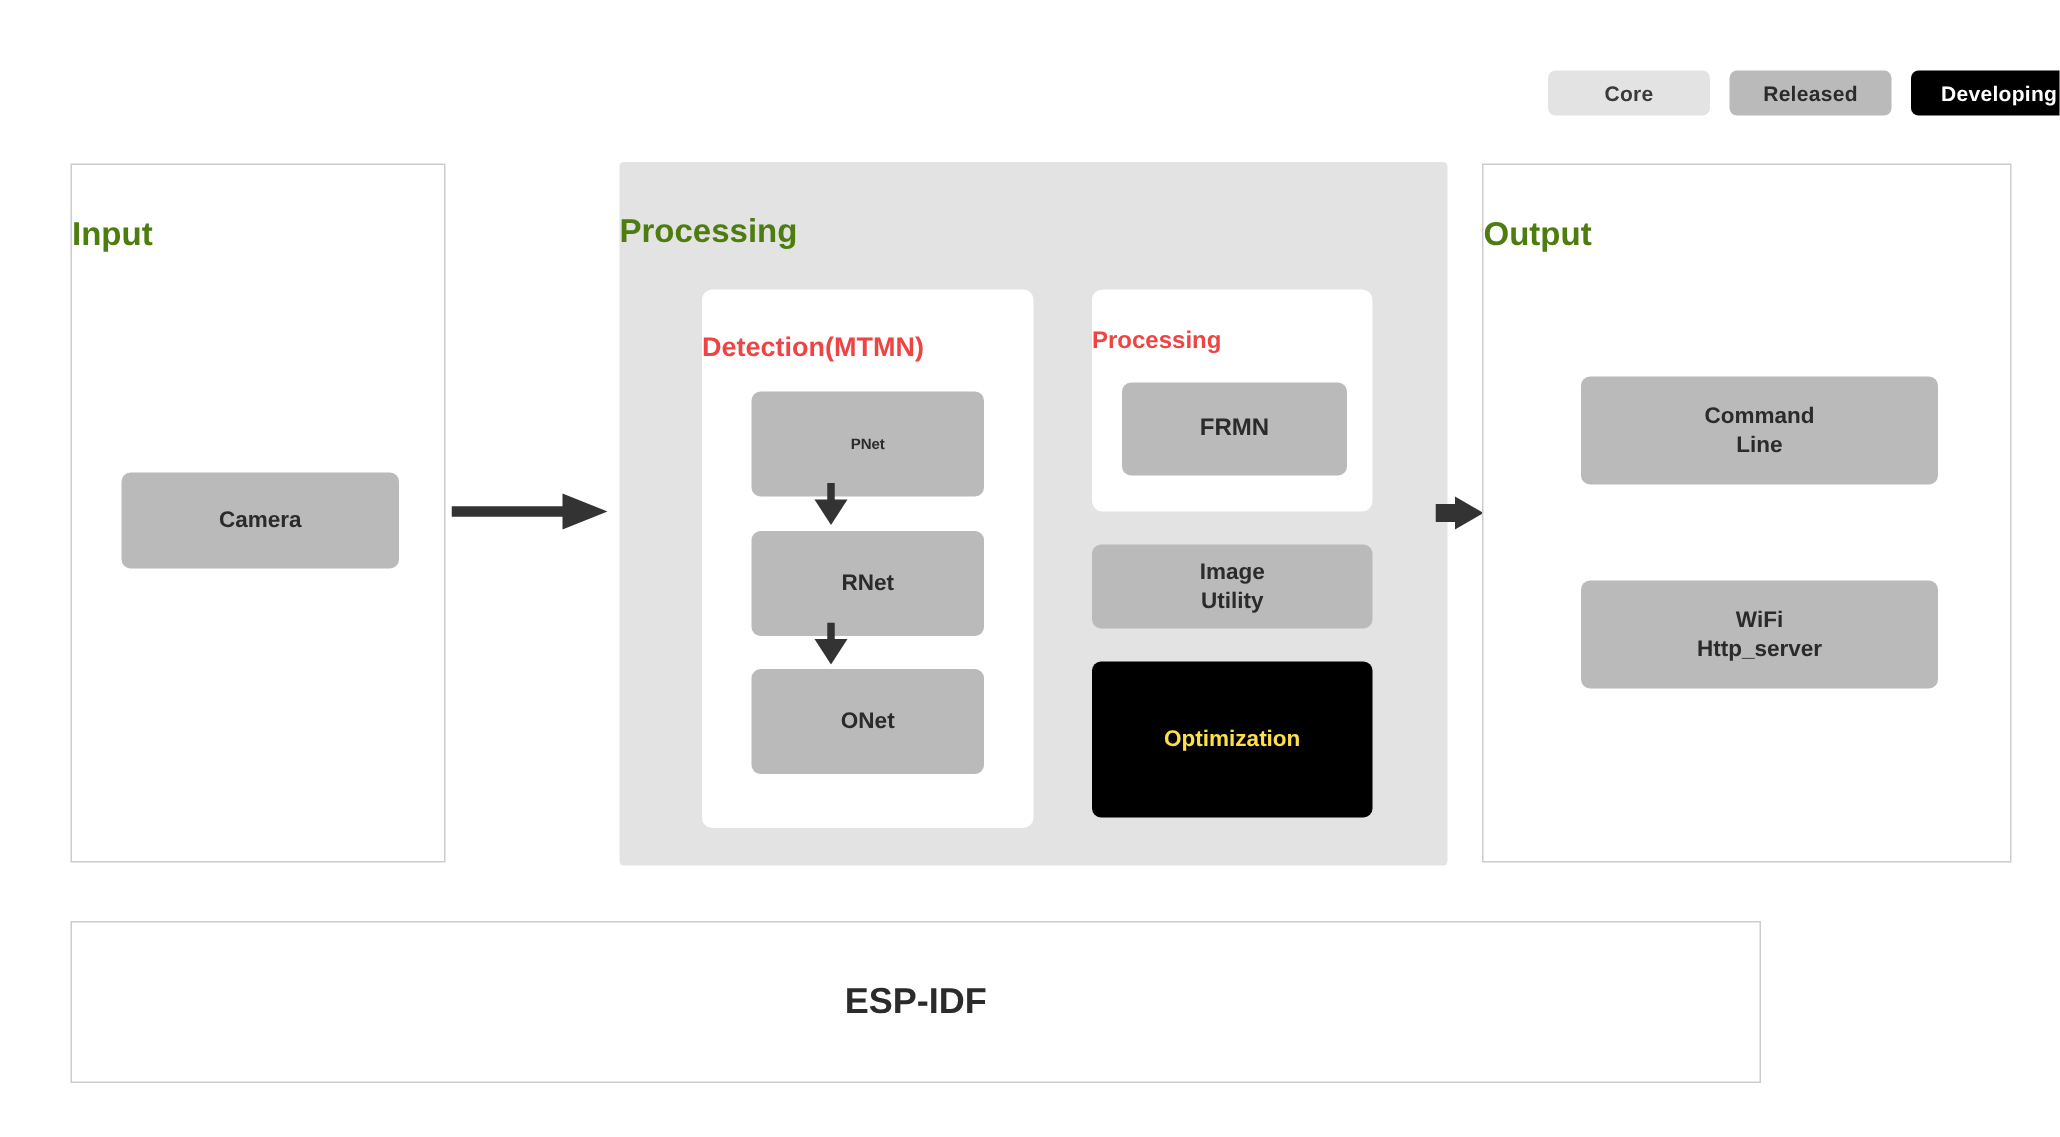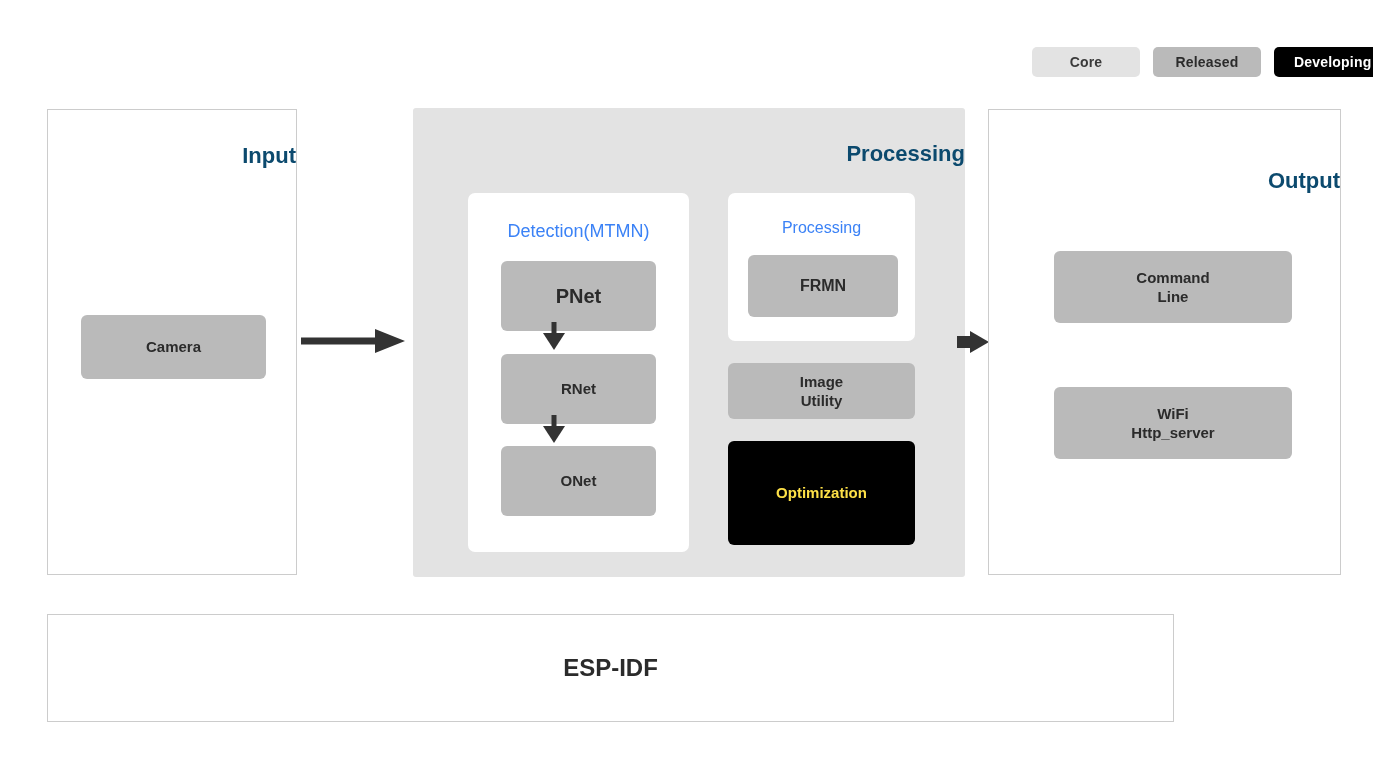--- a/index.html
+++ b/index.html
@@ -44,24 +44,24 @@
 
   
   .panel {
     position: absolute;
     box-sizing: border-box;
   }
   .panel-title {
     position: absolute;
     left: 0;
     right: 0;
-    text-align: right;
+    text-align: left;
     font-size: 22px;
     font-weight: bold;
-    color: #0c4a6e;
+    color: #4d7c0f;
   }
 
   #panel-input {
     left: 47px; top: 109px;
     width: 250px; height: 466px;
     background: #ffffff;
     border: 1px solid #cccccc;
   }
   #panel-input .panel-title { top: 33px; }
 
@@ -73,21 +73,21 @@
     margin-left: 12px;
   }
   #panel-processing .panel-title { top: 33px; }
 
   #panel-output {
     left: 988px; top: 109px;
     width: 353px; height: 466px;
     background: #ffffff;
     border: 1px solid #cccccc;
   }
-  #panel-output .panel-title { top: 33px; margin-top: 25px; }
+  #panel-output .panel-title { top: 33px; }
 
   #panel-espidf {
     left: 47px; top: 614px;
     width: 1127px; height: 108px;
     background: #ffffff;
     border: 1px solid #cccccc;
     display: flex;
     align-items: center;
     justify-content: center;
   }
@@ -100,23 +100,22 @@
   
   .subcard {
     position: absolute;
     background: #ffffff;
     border-radius: 7px;
     box-sizing: border-box;
   }
   .subcard-title {
     position: absolute;
     left: 0; right: 0;
-    text-align: center;
-    font-weight: normal;
-    color: #3b82f6;
+    font-weight: bold;
+    color: #ef4444;
   }
 
   #card-detection {
     left: 55px; top: 85px;
     width: 221px; height: 359px;
   }
   #card-detection .subcard-title { top: 28px; font-size: 18px; }
 
   #card-recognition {
     left: 315px; top: 85px;
@@ -141,21 +140,21 @@
   .node.developing { background: #000000; color: #fde047; }
 
   
   #node-camera {
     left: 33px; top: 205px;
     width: 185px; height: 64px;
     font-size: 15px;
   }
 
   
-  #node-pnet { left: 33px; top: 68px;  width: 155px; height: 70px; font-size: 20px; }
+  #node-pnet { left: 33px; top: 68px;  width: 155px; height: 70px; font-size: 10px; }
   #node-rnet { left: 33px; top: 161px; width: 155px; height: 70px; font-size: 15px; }
   #node-onet { left: 33px; top: 253px; width: 155px; height: 70px; font-size: 15px; }
 
   
   #node-frmn { left: 20px; top: 62px; width: 150px; height: 62px; font-size: 16px; }
 
   
   #node-image-utility {
     left: 315px; top: 255px;
     width: 187px; height: 56px;

